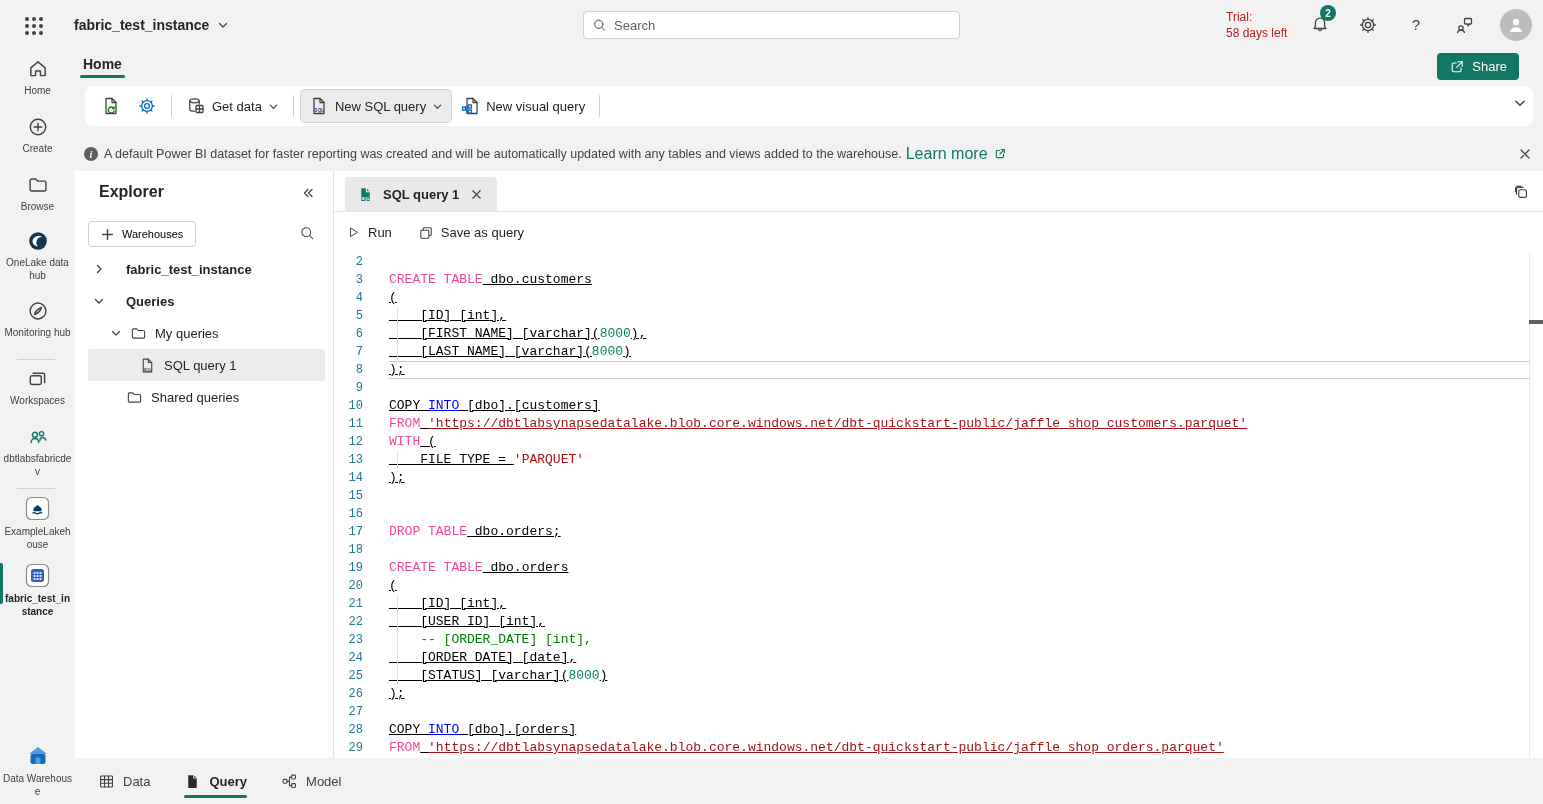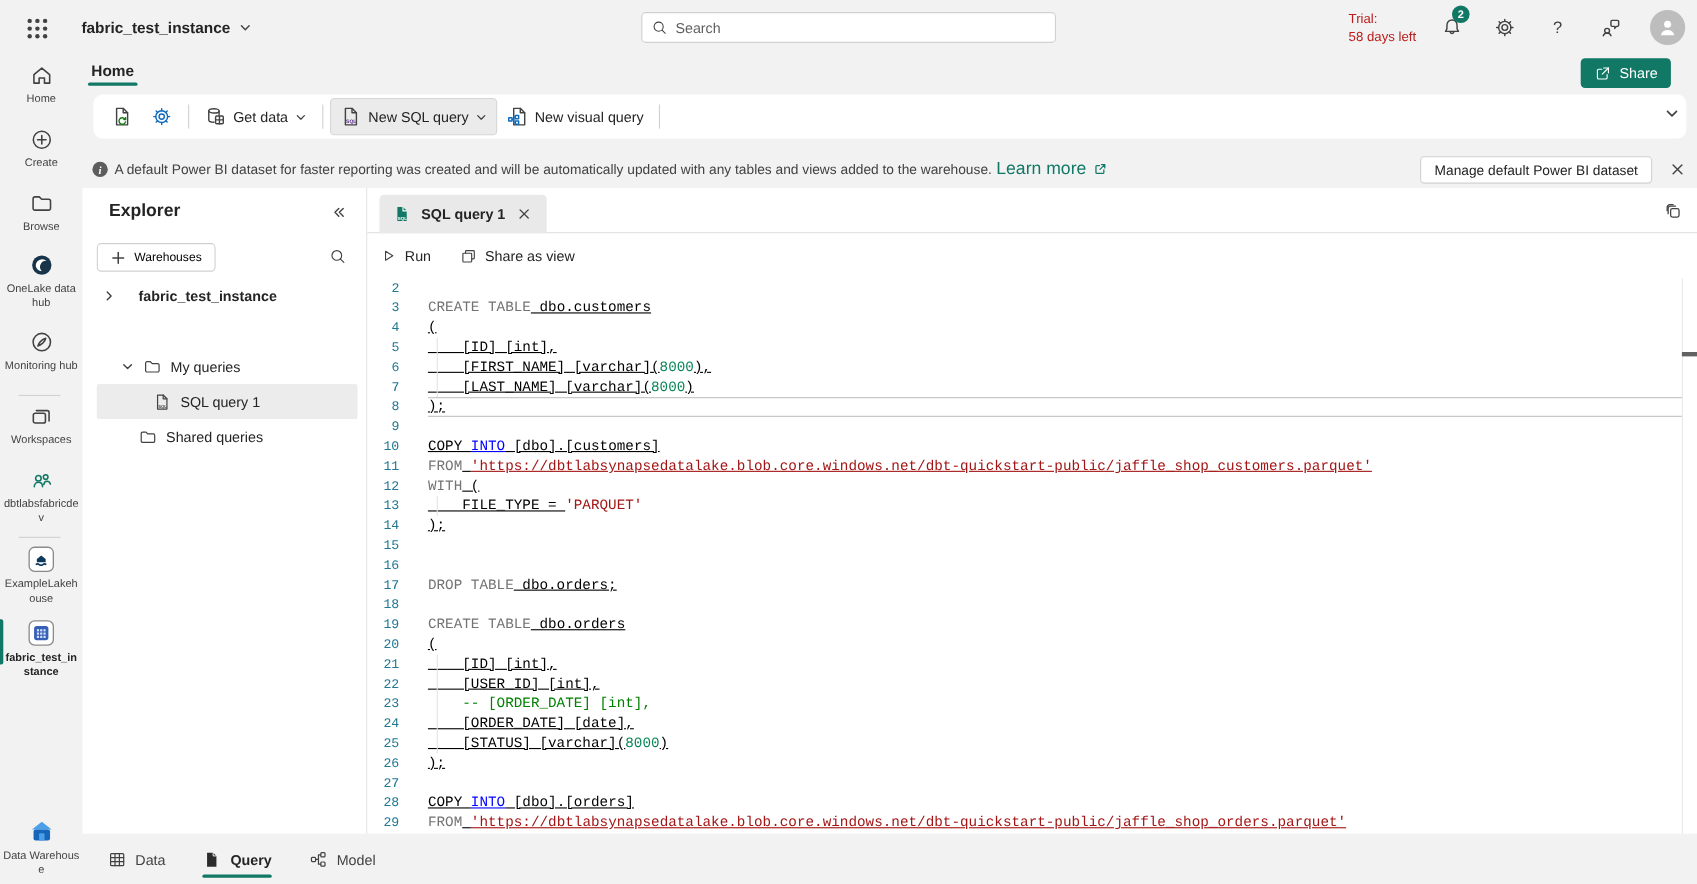--- a/index.html
+++ b/index.html
@@ -70,21 +70,21 @@
   #run-bar { position:absolute; left:0; top:41px; width:100%; height:41px; display:flex; align-items:center; padding-left:12px; gap:26px; }
   .run-item { display:flex; align-items:center; gap:7px; font-size:13px; cursor:pointer; }
 
   
   #editor { position:absolute; left:0; top:82px; width:100%; height:505px; overflow:hidden; }
   .code-line { display:flex; height:18px; line-height:18px; font-family:"Liberation Mono","DejaVu Sans Mono",monospace; font-size:13px; white-space:pre; }
   .ln { width:29px; flex:none; text-align:right; color:#237893; font-size:12px; }
   .code { margin-left:26px; flex:1; position:relative; color:#000; }
   .code-line.current .code { box-shadow: inset 0 1px 0 #c8c8c8, inset 0 -1px 0 #c8c8c8; margin-right:14px; }
   .guide { position:absolute; left:8px; top:0; bottom:0; width:1px; background:#e3e3e3; }
-  .tk-k { color:#737373; }
+  .tk-k { color:#ec4899; }
   .tk-ku { color:#0000FF; text-decoration:underline; }
   .tk-p { color:#000;text-decoration:underline; }
   .tk-s { color:#A31515; }
   .tk-u { color:#A31515; text-decoration:underline; }
   .tk-n { color:#098658; }
   .tk-c { color:#008000; }
   #overview-ruler { position:absolute; right:0; top:0; bottom:0; width:14px; border-left:1px solid #e8e8e8; }
   #ruler-mark { position:absolute; right:0; top:67px; width:14px; height:4px; background:#616161; }
 
   
@@ -328,21 +328,20 @@
   <svg width="16" height="16" viewBox="0 0 16 16" style="position:absolute;left:8px;top:9px">
       <circle cx="8" cy="8" r="7" fill="#5d5d5d"></circle>
       <text x="8" y="12" text-anchor="middle" font-size="10" fill="#fff" font-family="Liberation Serif, serif" font-weight="bold" font-style="italic">i</text>
     </svg>
   <span id="banner-text">A default Power BI dataset for faster reporting was created and will be automatically updated with any tables and views added to the warehouse.</span>
   <span id="learn-more">Learn more</span>
   <svg width="14" height="14" viewBox="0 0 16 16" class="ic" style="stroke:#117865;margin-left:5px">
       <path d="M7.5 4 H4.8 A1 1 0 0 0 3.8 5 V11.2 A1 1 0 0 0 4.8 12.2 H11 A1 1 0 0 0 12 11.2 V8.5"></path>
       <path d="M9.5 3 H13 V6.5 M13 3 L8 8"></path>
     </svg>
-  <button id="manage-btn">Manage default Power BI dataset</button>
   <div id="banner-close">
     <svg width="14" height="14" viewBox="0 0 14 14" class="ic">
         <path d="M3 3 L11 11 M11 3 L3 11"></path>
       </svg>
   </div>
 </div>
 
 <div id="explorer">
   <div id="explorer-head">Explorer</div>
   <div id="explorer-collapse">
@@ -361,20 +360,26 @@
         <circle cx="9" cy="9" r="5.5"></circle>
         <path d="M13.2 13.2 L17 17"></path>
       </svg>
   </div>
 
   <div class="trow t-bold" style="top:82px;padding-left:5px">
     <svg class="chev ic" width="12" height="12" viewBox="0 0 12 12">
         <path d="M4.5 2.5 L8 6 L4.5 9.5"></path>
       </svg>
     <span style="margin-left:13px">fabric_test_instance</span>
+  </div>
+  <div class="trow t-bold" style="top:114px;padding-left:5px">
+    <svg class="chev ic" width="12" height="12" viewBox="0 0 12 12">
+        <path d="M2.5 4.5 L6 8 L9.5 4.5"></path>
+      </svg>
+    <span style="margin-left:13px">Queries</span>
   </div>
   <div class="trow" style="top:146px;padding-left:22px">
     <svg class="chev ic" width="12" height="12" viewBox="0 0 12 12">
         <path d="M2.5 4.5 L6 8 L9.5 4.5"></path>
       </svg>
     <svg class="ticon ic" width="17" height="17" viewBox="0 0 20 20">
         <path d="M2.8 6 a1.5 1.5 0 0 1 1.5-1.5 h3.6 l2 2 h5.8 a1.5 1.5 0 0 1 1.5 1.5 v6 a1.5 1.5 0 0 1 -1.5 1.5 H4.3 a1.5 1.5 0 0 1 -1.5-1.5 Z"></path>
       </svg>
     <span>My queries</span>
   </div>
@@ -422,21 +427,21 @@
       <svg width="15" height="15" viewBox="0 0 20 20" class="ic">
           <path d="M6 4.5 V15.5 L14.8 10 Z"></path>
         </svg>
       <span>Run</span>
     </div>
     <div class="run-item">
       <svg width="16" height="16" viewBox="0 0 20 20" class="ic">
           <rect x="3.5" y="6.5" width="10" height="10" rx="1"></rect>
           <path d="M6.5 6.5 V4.5 a1 1 0 0 1 1-1 H15.5 a1 1 0 0 1 1 1 V12 a1 1 0 0 1 -1 1 H13.5"></path>
         </svg>
-      <span>Share as view</span>
+      <span>Save as query</span>
     </div>
   </div>
   <div id="editor">
     <div id="code-lines">
         <div class="code-line"><span class="ln">2</span><span class="code"></span></div>
         <div class="code-line"><span class="ln">3</span><span class="code"><span class="tk-k">CREATE TABLE</span><span class="tk-p"> dbo.customers</span></span></div>
         <div class="code-line"><span class="ln">4</span><span class="code"><span class="tk-p">(</span></span></div>
         <div class="code-line"><span class="ln">5</span><span class="code"><span class="guide"></span><span class="tk-p">    [ID] [int],</span></span></div>
         <div class="code-line"><span class="ln">6</span><span class="code"><span class="guide"></span><span class="tk-p">    [FIRST_NAME] [varchar](</span><span class="tk-n">8000</span><span class="tk-p">),</span></span></div>
         <div class="code-line"><span class="ln">7</span><span class="code"><span class="guide"></span><span class="tk-p">    [LAST_NAME] [varchar](</span><span class="tk-n">8000</span><span class="tk-p">)</span></span></div>

